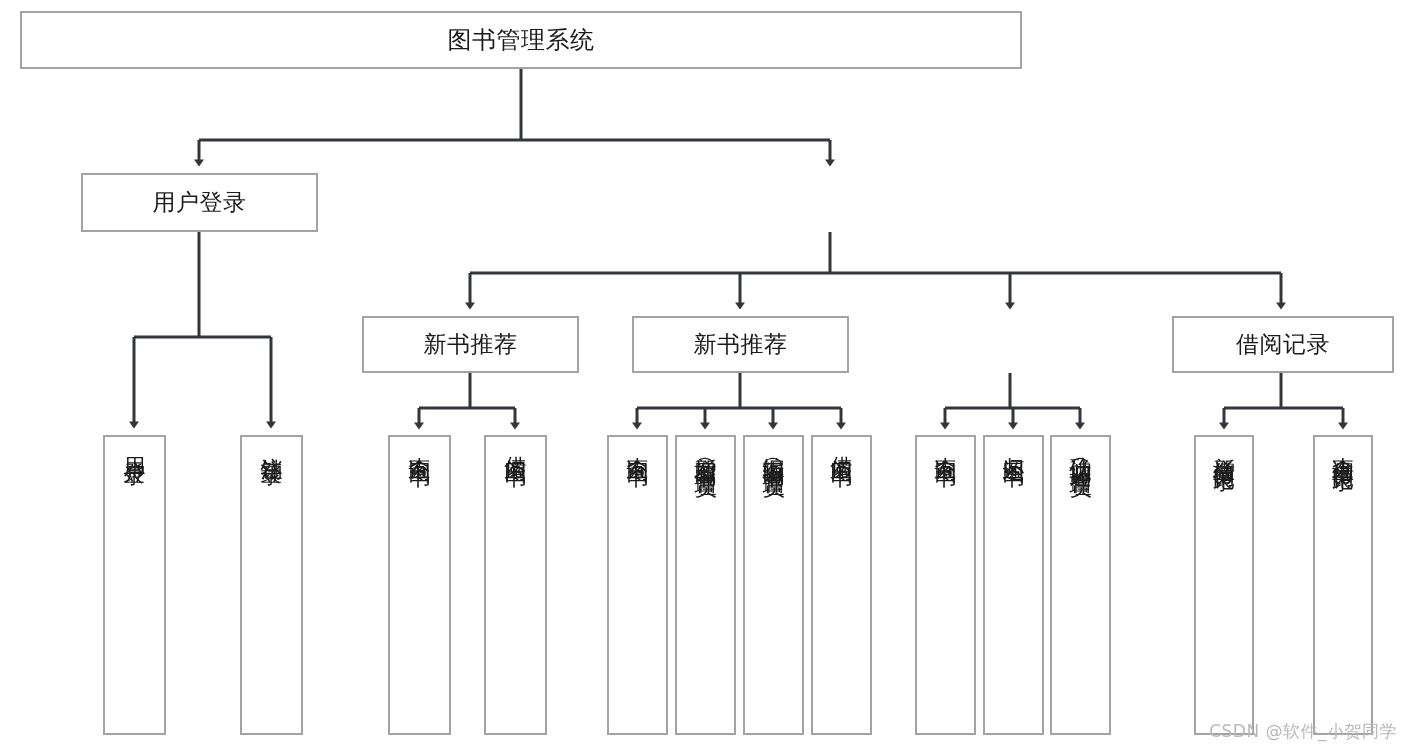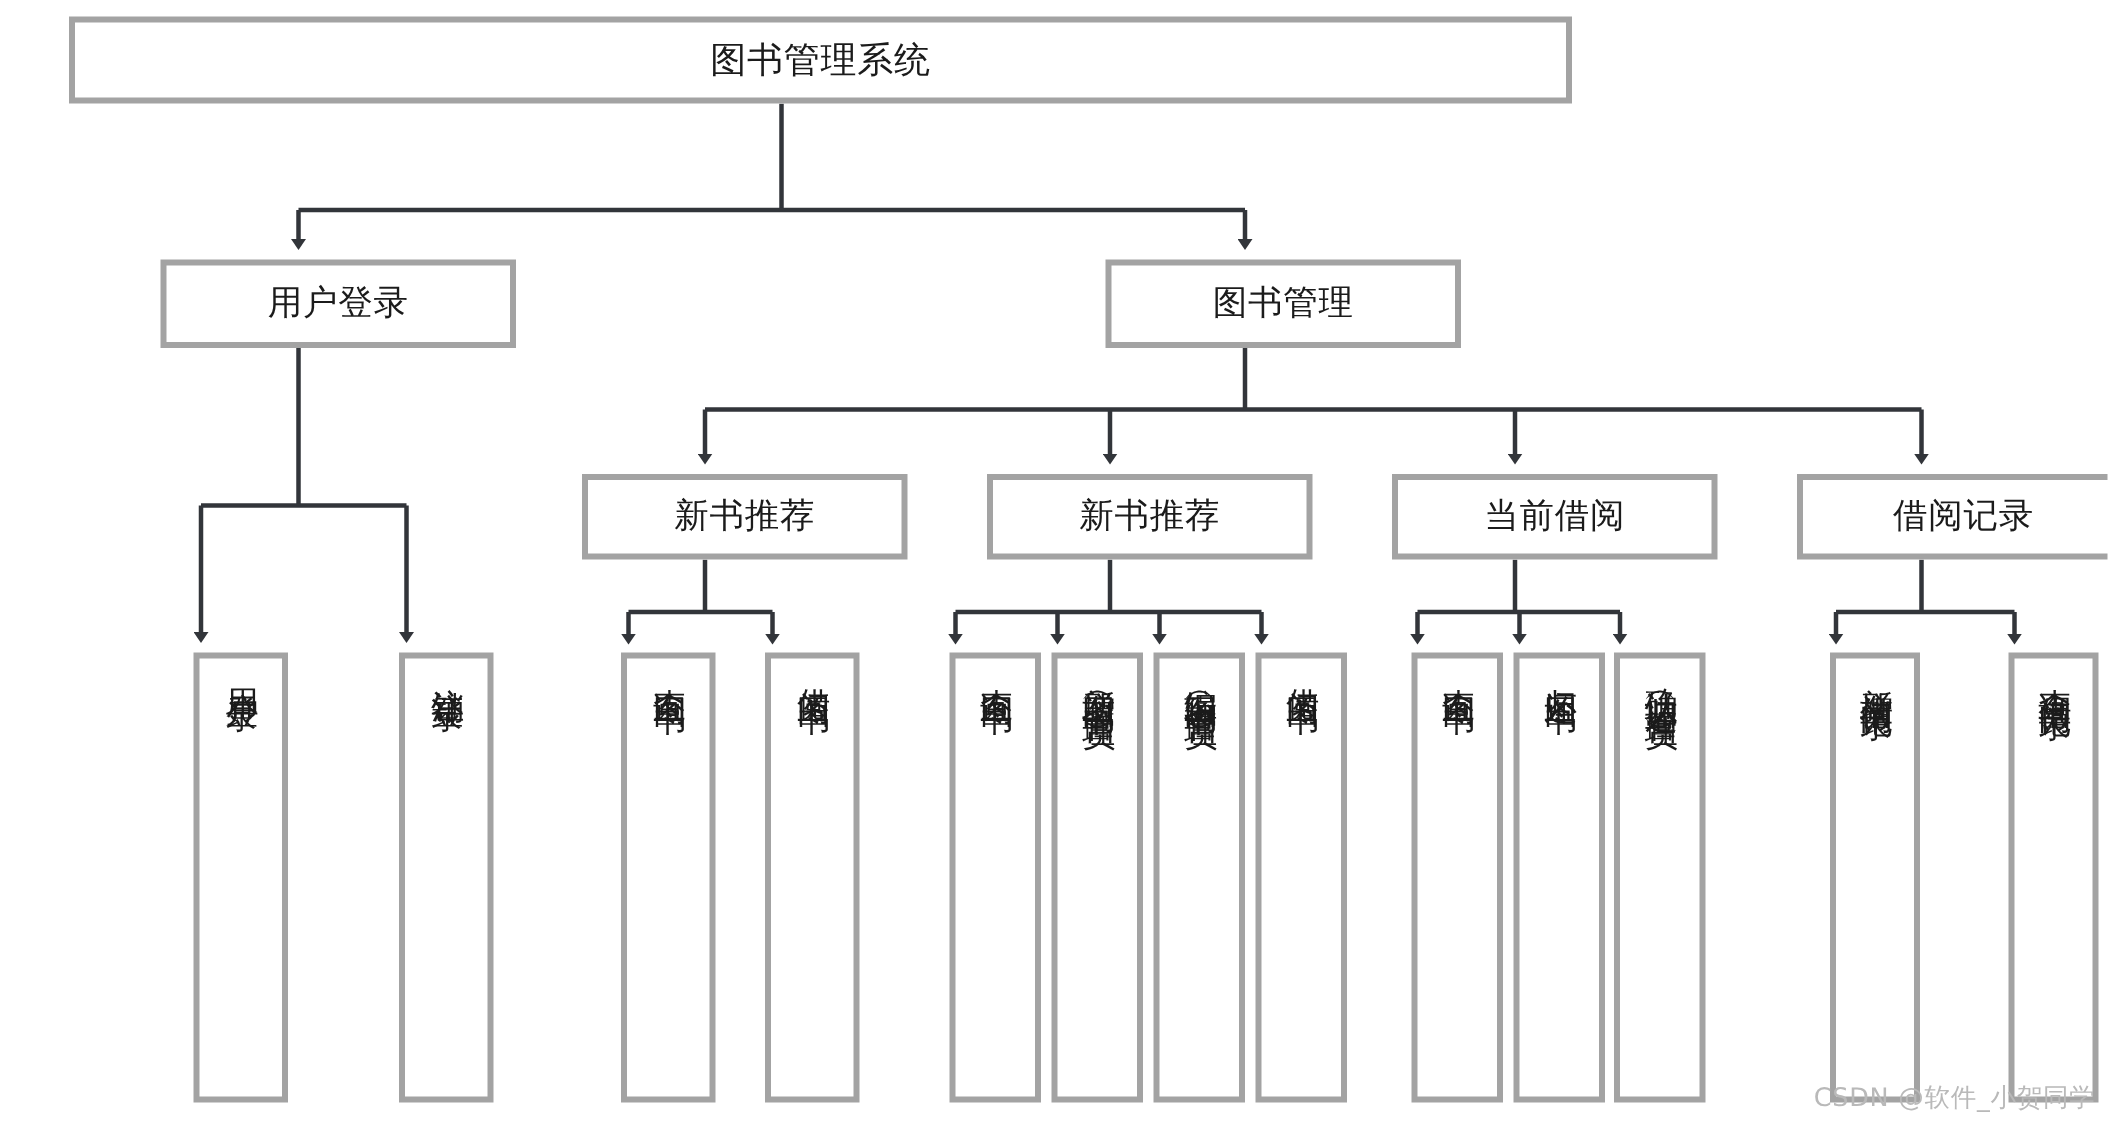--- a/index.html
+++ b/index.html
@@ -23,26 +23,25 @@
     position: absolute;
     left: 0;
     top: 0;
     width: 1405px;
     height: 747px;
   }
   .node {
     position: absolute;
     box-sizing: border-box;
     background: #ffffff;
-    border: 4px solid #a3a3a3;
+    border: 2px solid #a3a3a3;
     display: flex;
     align-items: center;
     justify-content: center;
     color: #1b1b1b;
-    margin-left: 26px;
   }
   .node .label {
     text-align: center;
     line-height: 1.12;
     letter-spacing: 0.5px;
   }
   .node.horiz .label {
     writing-mode: horizontal-tb;
     font-size: 23px;
   }
@@ -124,32 +123,26 @@
     </g>
   </svg>
 
   <div class="node horiz root" style="left:20px; top:11px; width:1002px; height:58px;">
     <span class="label">图书管理系统</span>
   </div>
 
   <div class="node horiz" style="left:81px; top:173px; width:237px; height:59px;">
     <span class="label">用户登录</span>
   </div>
-  <div class="node horiz" style="left:711px; top:173px; width:237px; height:59px;">
-    <span class="label">图书管理</span>
-  </div>
 
   <div class="node horiz" style="left:362px; top:316px; width:217px; height:57px;">
     <span class="label">新书推荐</span>
   </div>
   <div class="node horiz" style="left:632px; top:316px; width:217px; height:57px;">
     <span class="label">新书推荐</span>
-  </div>
-  <div class="node horiz" style="left:902px; top:316px; width:217px; height:57px;">
-    <span class="label">当前借阅</span>
   </div>
   <div class="node horiz" style="left:1172px; top:316px; width:222px; height:57px;">
     <span class="label">借阅记录</span>
   </div>
 
   <div class="node vert" style="left:103px; top:435px; width:63px; height:300px;">
     <span class="label">用户登录</span>
   </div>
   <div class="node vert" style="left:240px; top:435px; width:63px; height:300px;">
     <span class="label">注销登录</span>

